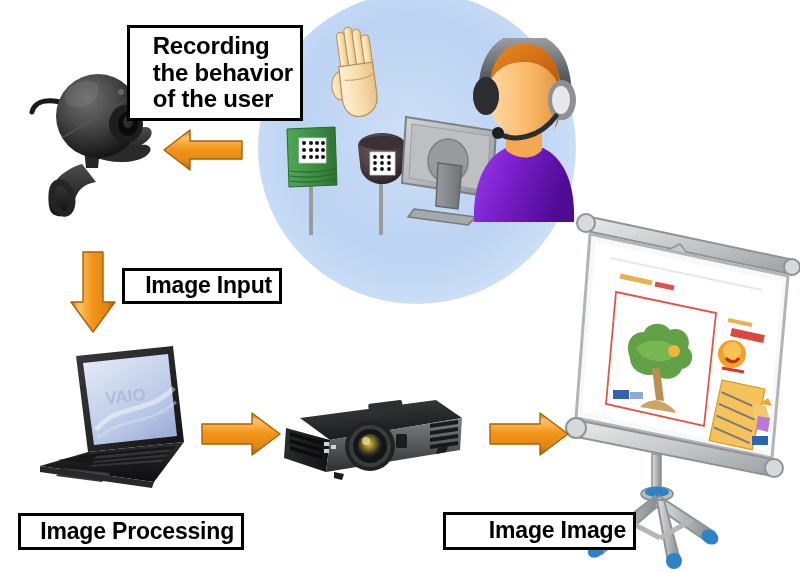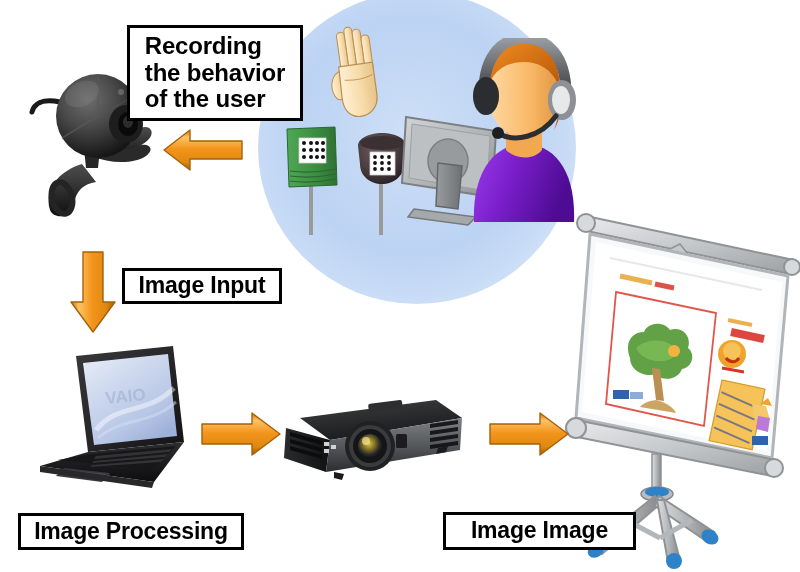--- a/index.html
+++ b/index.html
@@ -4,21 +4,21 @@
 <title>Image Processing System Diagram</title>
 <style>
   html,body{margin:0;padding:0;background:#ffffff;}
   body{width:800px;height:572px;position:relative;overflow:hidden;
        font-family:"Liberation Sans","DejaVu Sans",sans-serif;background:#fff;}
   .stage{position:absolute;left:0;top:0;width:800px;height:572px;background:#fff;}
 
   
   .label-box{position:absolute;background:#ffffff;border:3px solid #000000;
              box-sizing:border-box;display:flex;align-items:center;
-             justify-content:center;z-index:40;}
+             justify-content:flex-end;z-index:40;}
   .label-box .txt{font-weight:bold;color:#000;line-height:1.12;
                   letter-spacing:-0.2px;white-space:pre-line;padding:0 7px;}
 
   #lbl-recording{left:127px;top:25px;width:176px;height:96px;}
   #lbl-recording .txt{font-size:24px;}
 
   #lbl-input{left:122px;top:268px;width:160px;height:36px;}
   #lbl-input .txt{font-size:23px;}
 
   #lbl-processing{left:18px;top:513px;width:226px;height:37px;}

